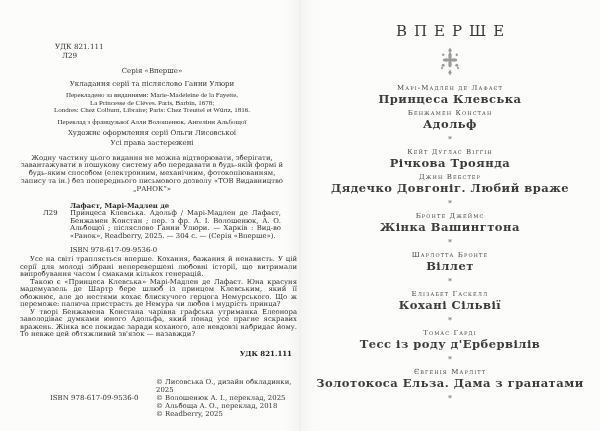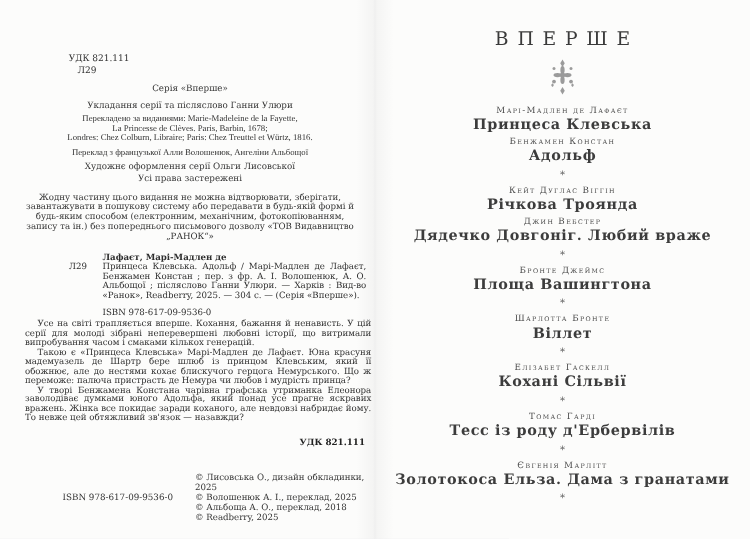--- a/index.html
+++ b/index.html
@@ -19,21 +19,21 @@
   
   .udk-top{position:absolute;left:55px;top:42px;font-size:7.2px;line-height:9px;color:#333;}
   .udk-top .l29{padding-left:7px;}
   .front{position:absolute;left:16px;top:68px;width:272px;text-align:center;}
   .front .ln{font-size:7px;line-height:7.6px;color:#333;}
   .front .gap-lg{margin-top:5px;}
   .front .gap-md{margin-top:4px;font-family:Liberation Serif, serif;}
   .front .gap-sm{margin-top:3px;}
   .restriction{margin-top:7px;font-size:6.9px;line-height:7.7px;color:#333;text-align:center;}
 
-  .bib{position:absolute;left:82px;top:203px;width:211px;font-size:6.9px;line-height:7.4px;}
+  .bib{position:absolute;left:70px;top:203px;width:211px;font-size:6.9px;line-height:7.4px;}
   .bib .author{font-weight:bold;}
   .bib .l29{position:absolute;left:-27px;top:7.4px;}
   .bib .text{text-align:justify;}
   .bib .isbn{margin-top:7px;}
 
   .annotation{position:absolute;left:20px;top:256px;width:277px;}
   .annotation p{margin:0;text-indent:10px;text-align:justify;font-size:6.9px;line-height:7.5px;color:#2f2f2f;}
   .udk-bottom{position:absolute;right:8px;top:349px;font-size:7px;font-weight:bold;color:#222;}
 
   .copyrights{position:absolute;left:156px;top:379px;font-size:6.9px;line-height:7.9px;color:#333;}
@@ -135,21 +135,21 @@
             <div class="author">Кейт Дуглас Віггін</div>
             <div class="title">Річкова Троянда</div>
           </div>
           <div class="entry">
             <div class="author">Джин Вебстер</div>
             <div class="title">Дядечко Довгоніг. Любий враже</div>
           </div>
           <div class="sep">*</div>
           <div class="entry">
             <div class="author">Бронте Джеймс</div>
-            <div class="title">Площа Вашингтона</div>
+            <div class="title">Жінка Вашингтона</div>
           </div>
           <div class="sep">*</div>
           <div class="entry">
             <div class="author">Шарлотта Бронте</div>
             <div class="title">Віллет</div>
           </div>
           <div class="sep">*</div>
           <div class="entry">
             <div class="author">Елізабет Гаскелл</div>
             <div class="title">Кохані Сільвії</div>

